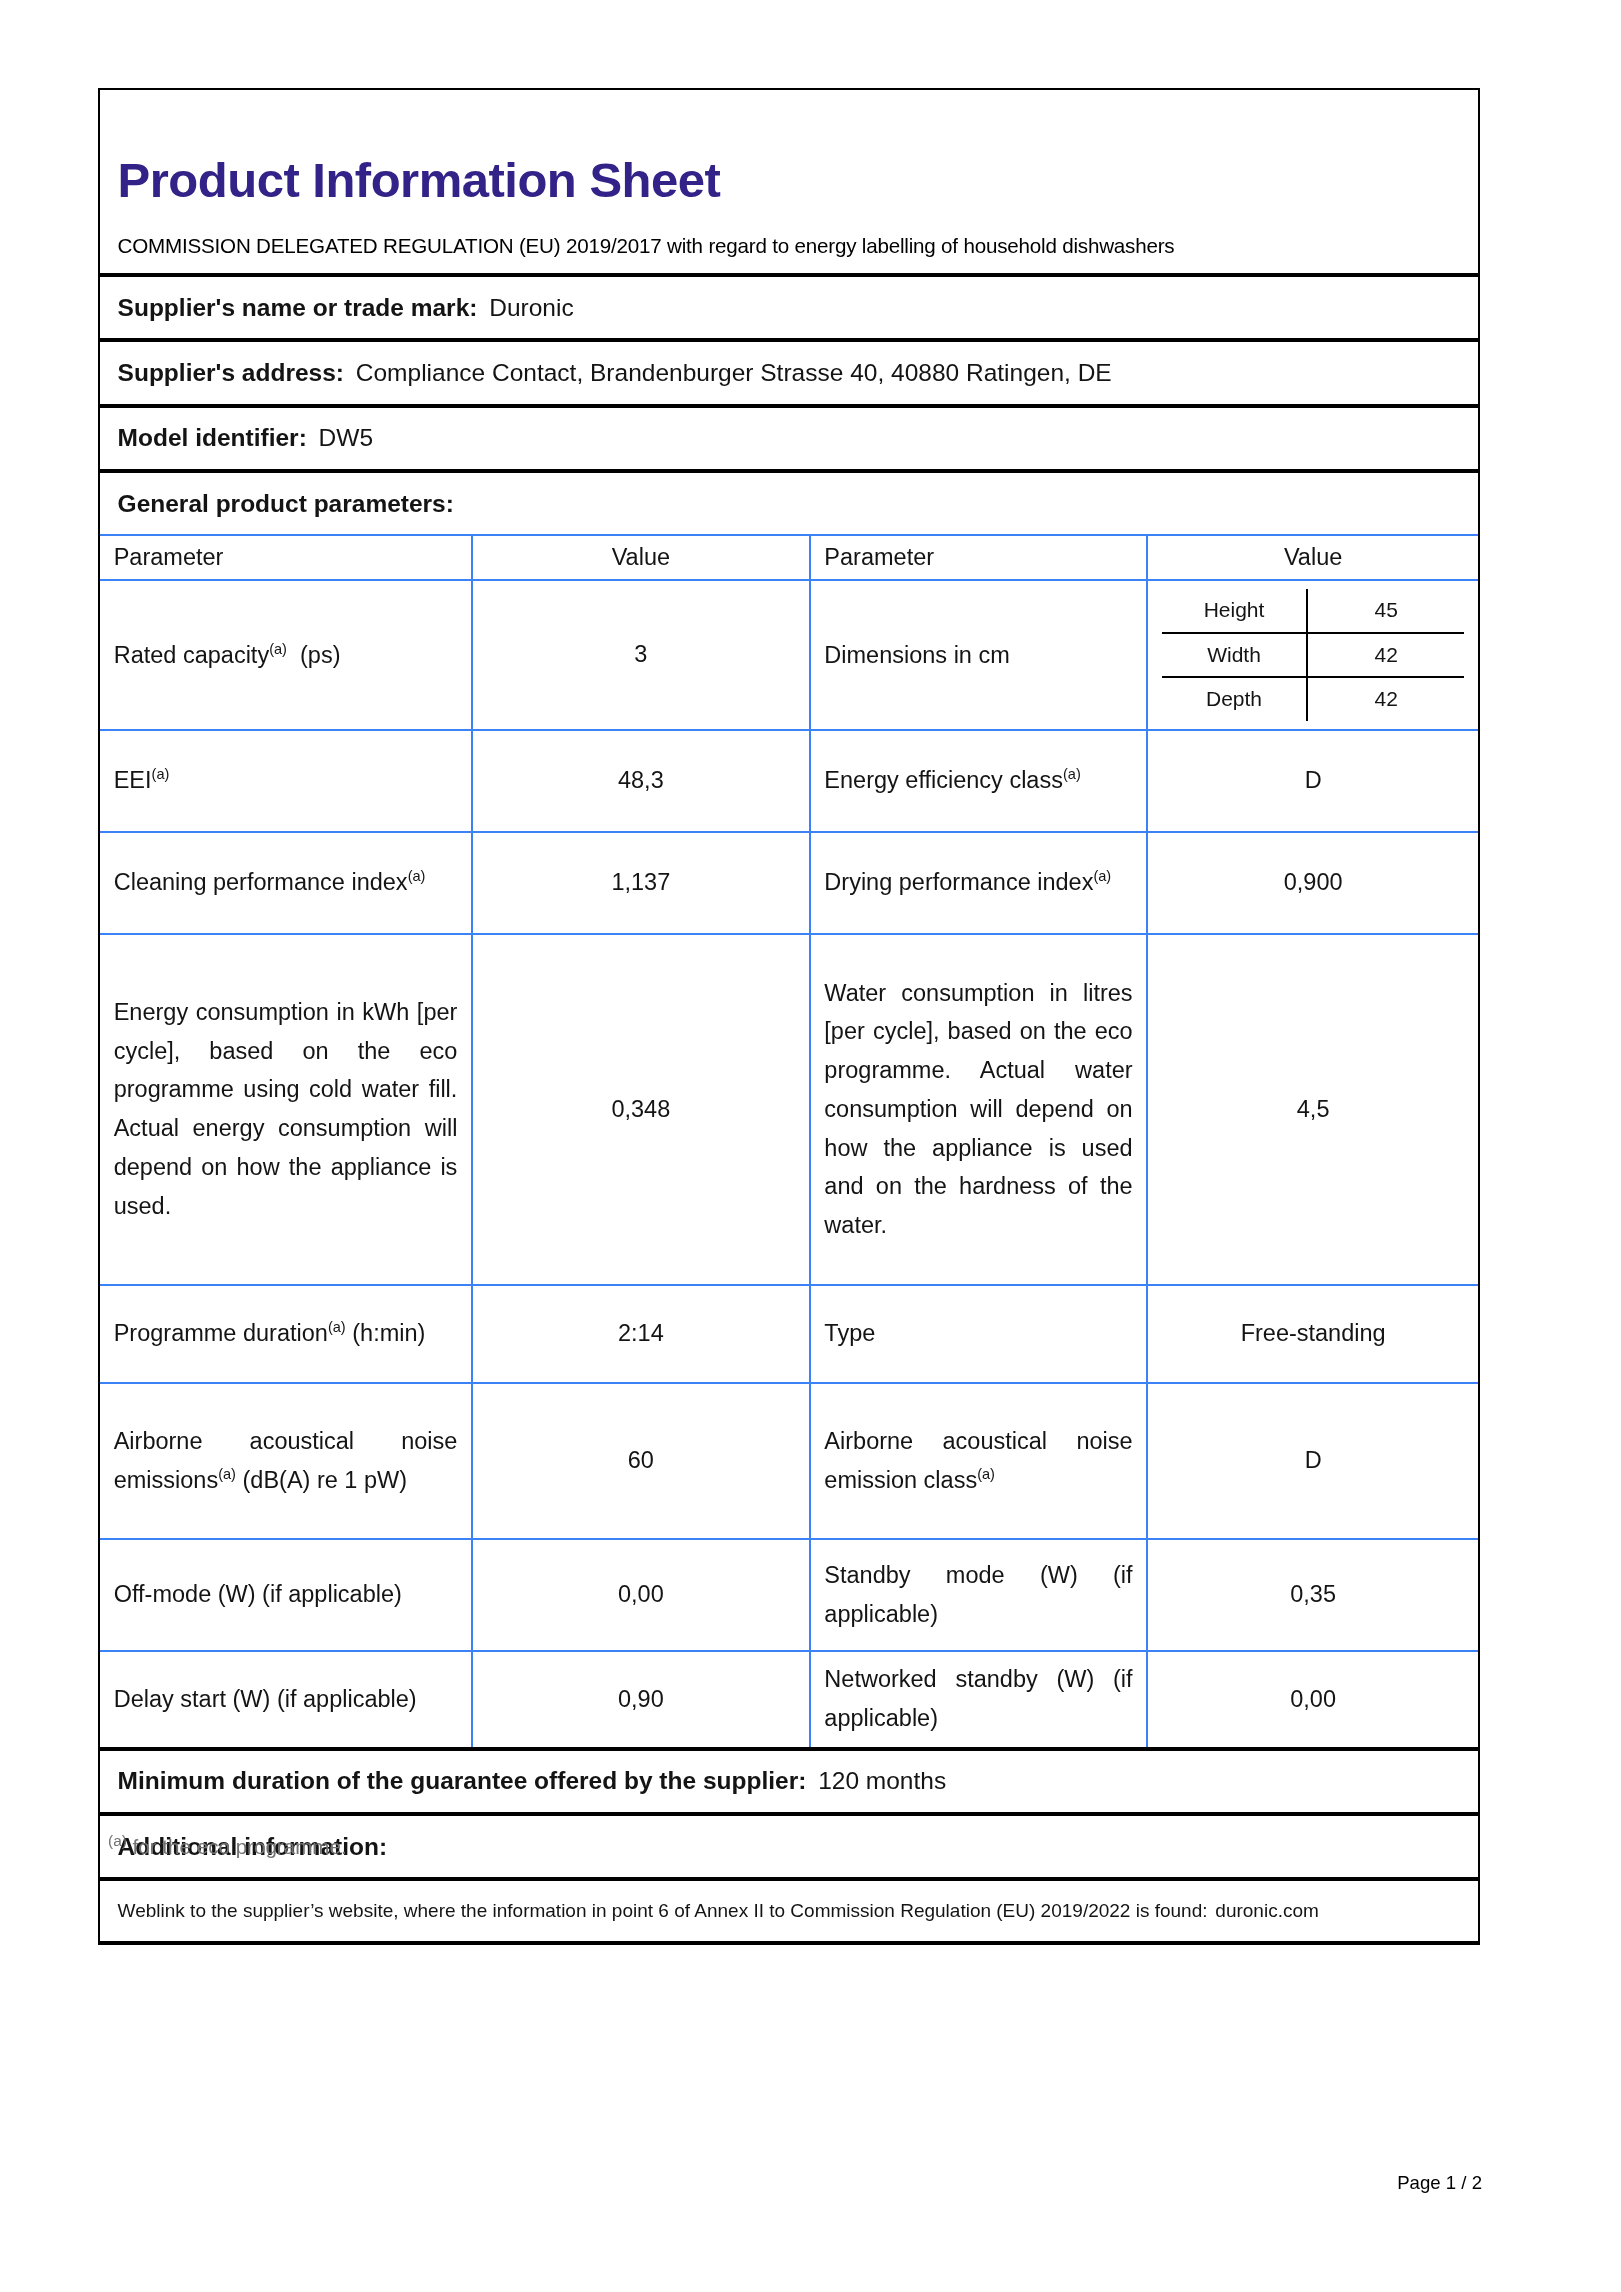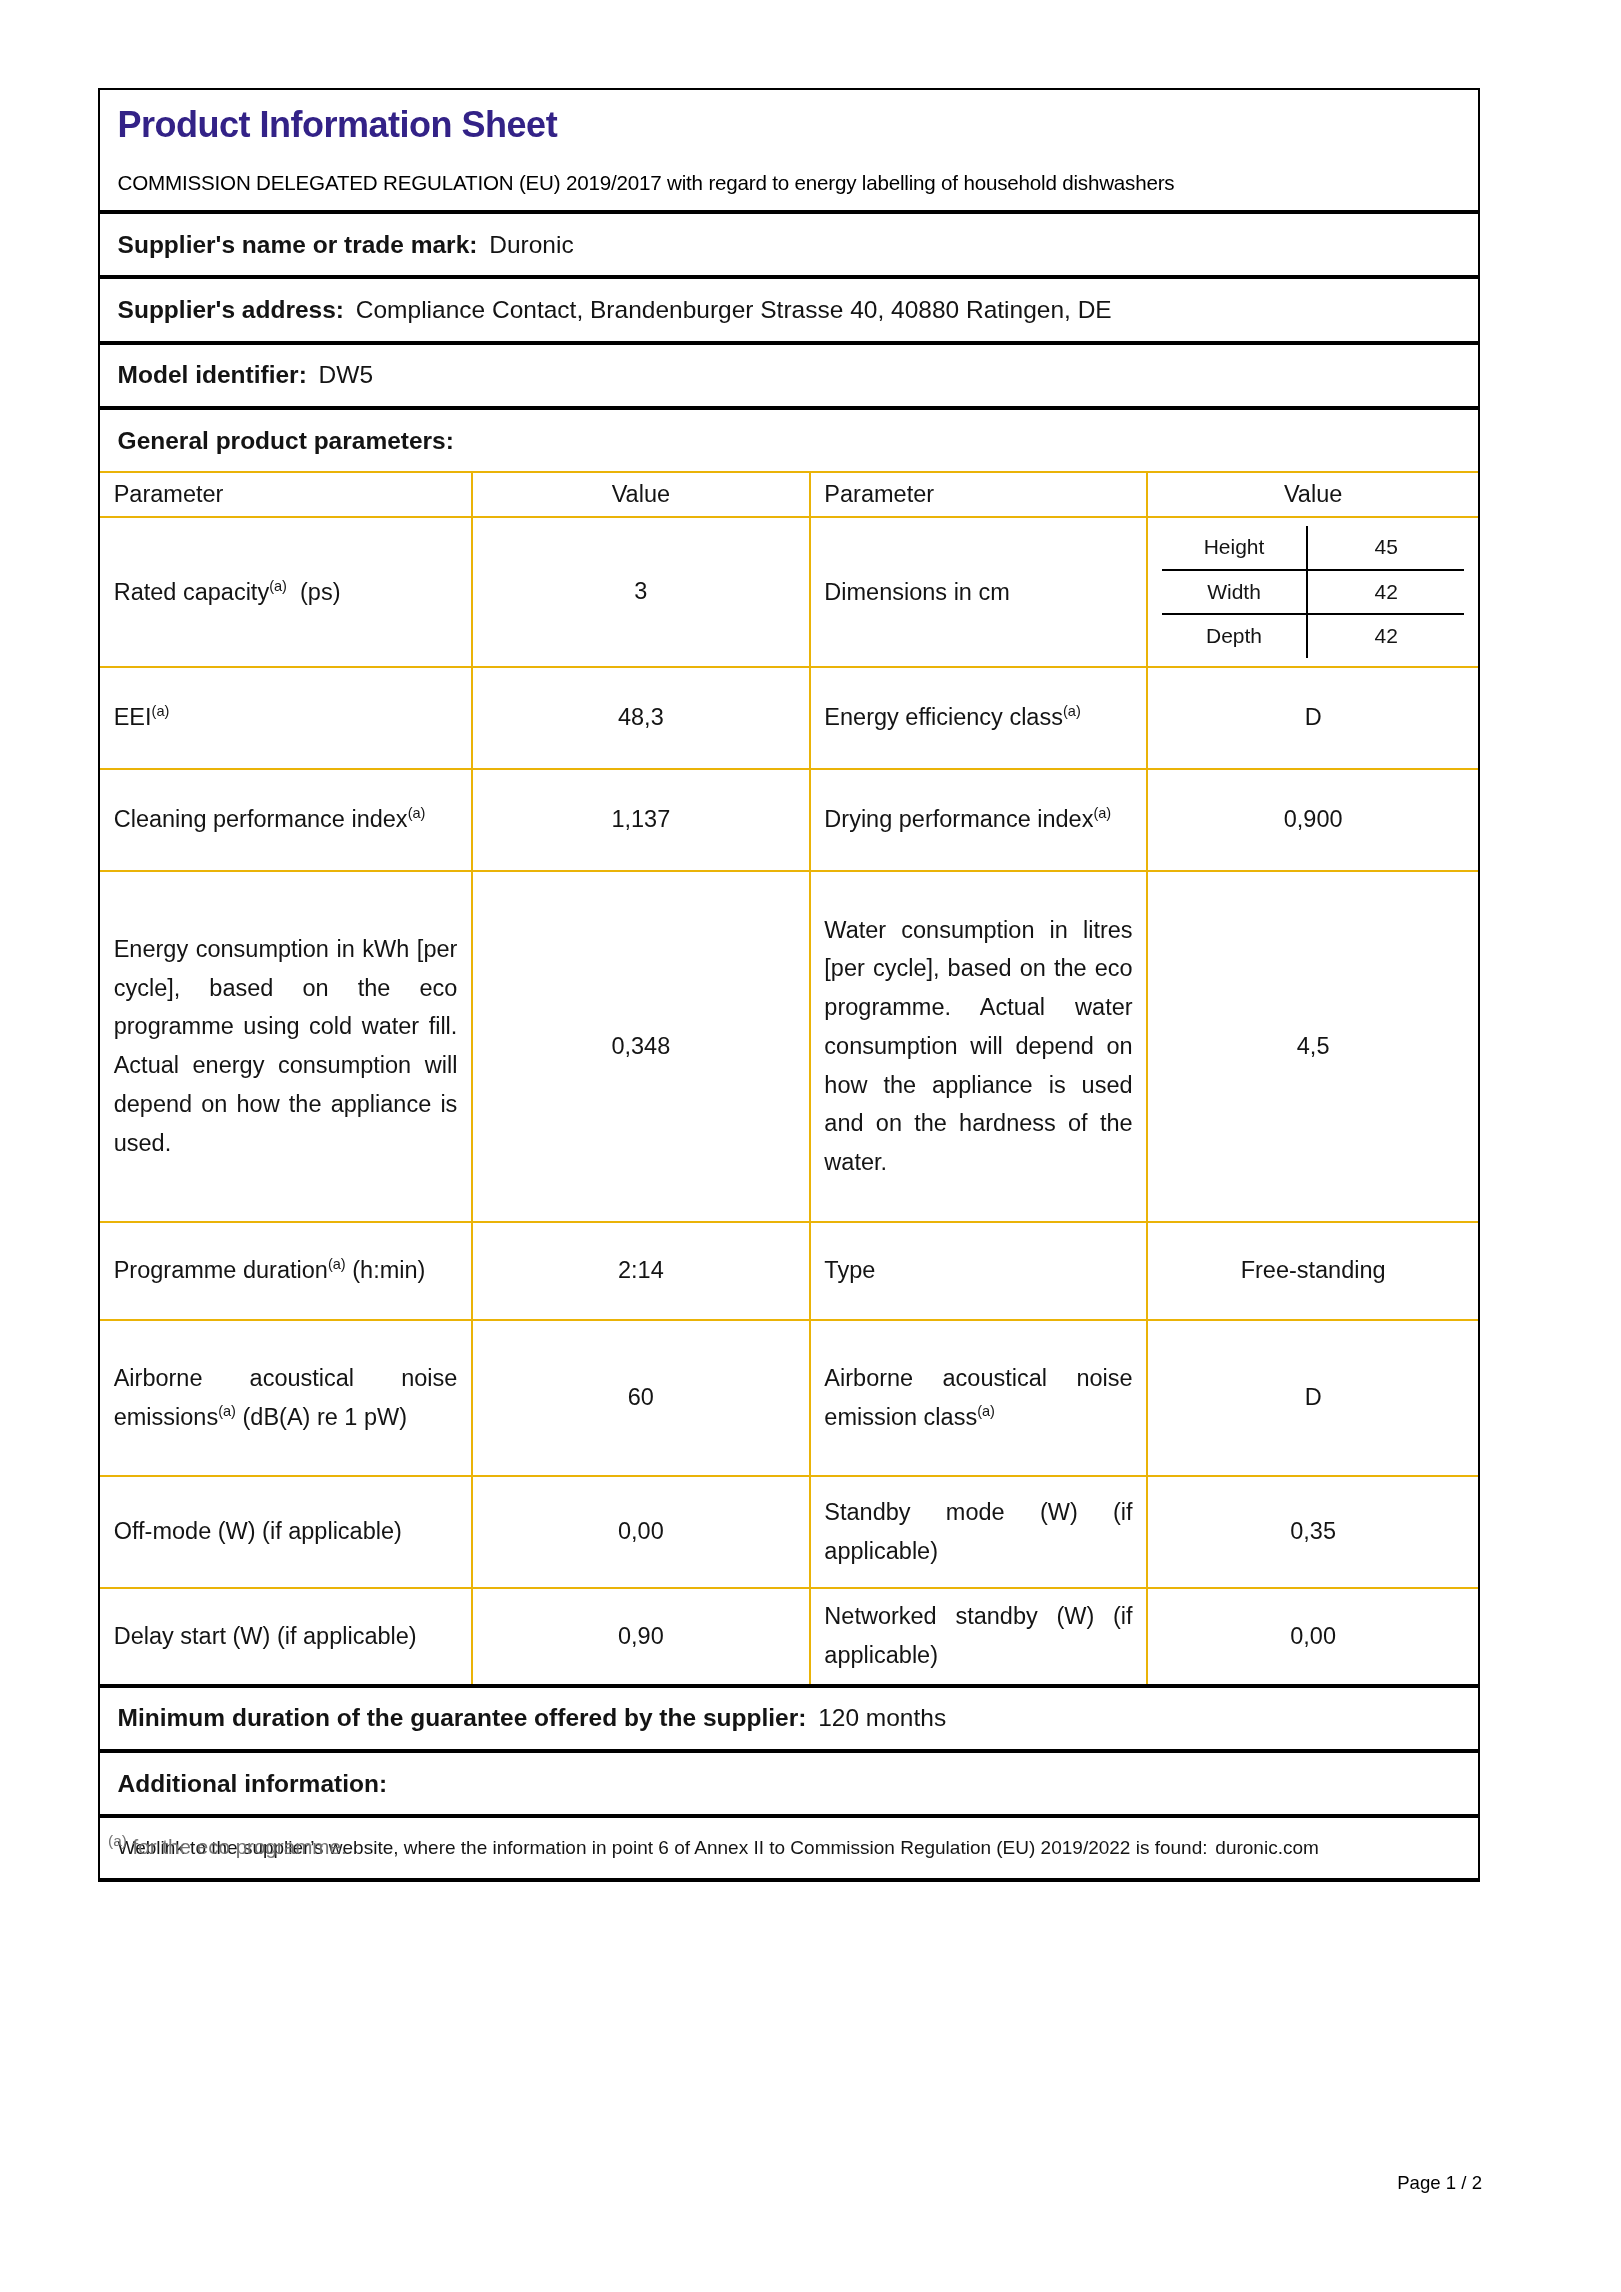--- a/index.html
+++ b/index.html
@@ -13,40 +13,40 @@
   }
   .sheet {
     position:absolute; left:98px; top:88px; width:1382px;
     border:2px solid #000;
     border-bottom-width:4.9px;
     box-sizing:border-box;
     background:#fff;
   }
   .title-section { padding:13.7px 17.6px 15.7px 17.6px; }
   .doc-title {
-    font-size:36px; font-weight:bold; color:#332287;
-    letter-spacing:-0.5px; line-height:1.15;
+    font-size:49px; font-weight:bold; color:#332287;
+    letter-spacing:-0.5px; line-height:1.15;margin-top:48px;
   }
   .doc-subtitle { font-size:20.6px; margin-top:25.5px; color:#000; letter-spacing:-0.2px; }
   .row-section {
     border-top:4.9px solid #000;
     padding:14.7px 17.6px;
     font-size:24.5px;
     line-height:1.3;
   }
   .b { font-weight:bold; }
   .val-after { margin-left:11.8px; font-weight:normal; }
   table.params {
     width:100%;
     border-collapse:collapse;
     table-layout:fixed;
     font-size:23.5px;
   }
   table.params th, table.params td {
-    border:2px solid #eab308;
+    border:2px solid #3b82f6;
     padding:7.8px 13.7px;
     vertical-align:middle;
     box-sizing:border-box;
   }
   table.params th { font-weight:normal; }
   table.params th:first-child, table.params td:first-child { border-left:none; }
   table.params th:last-child,  table.params td:last-child  { border-right:none; }
   table.params tr:last-child td { border-bottom:none; }
   col.c1 { width:27%; }
   col.c2 { width:24.5%; }

